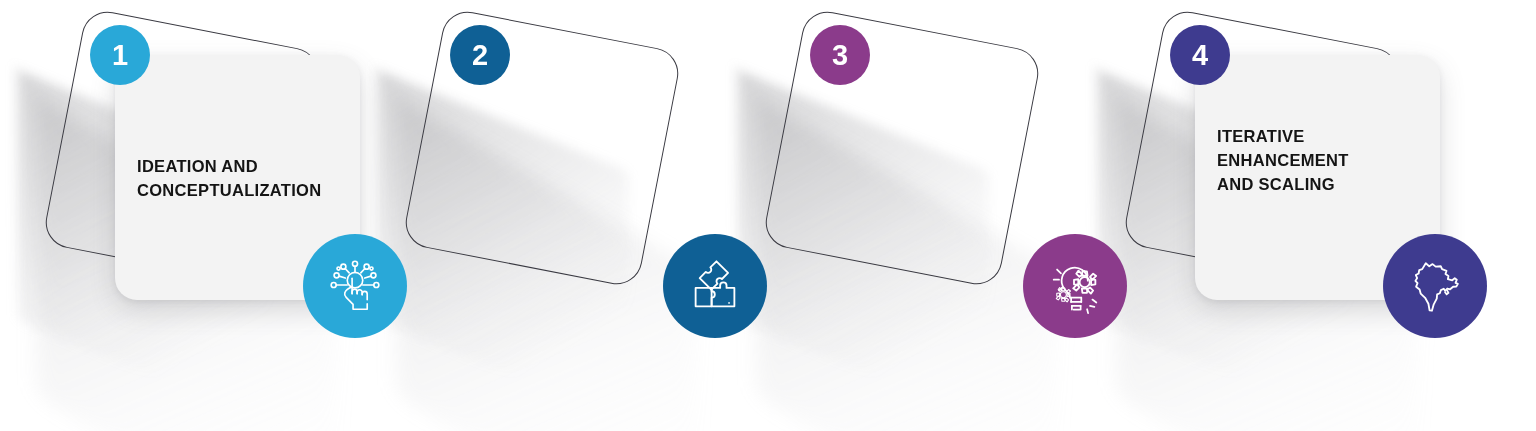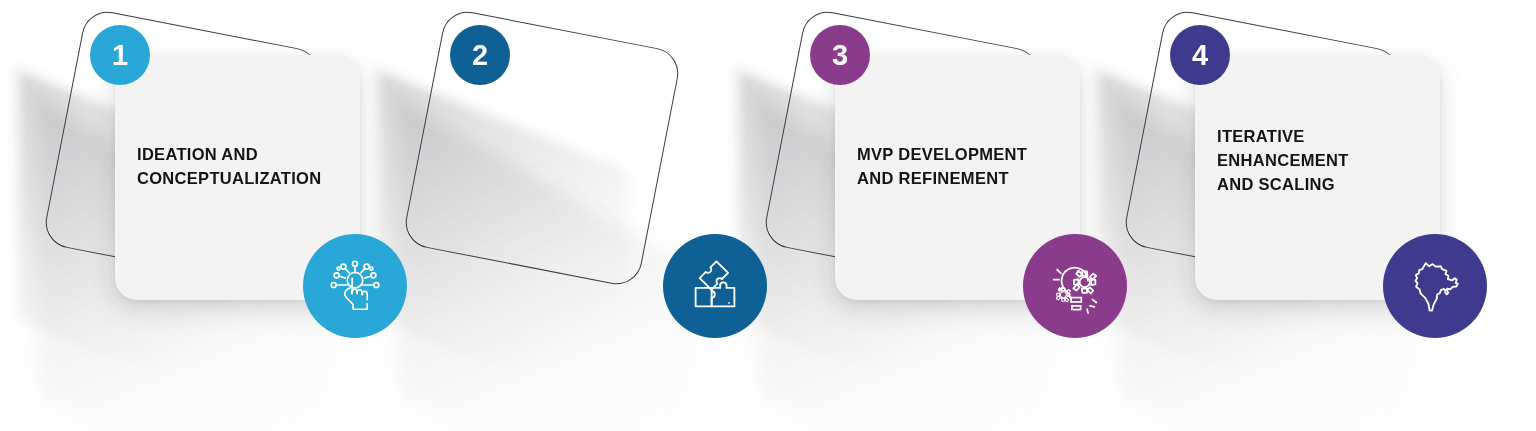--- a/index.html
+++ b/index.html
@@ -74,21 +74,21 @@
     width: 245px;
     height: 245px;
     background: #f3f3f3;
     border-radius: 22px;
     box-shadow: 0 10px 26px rgba(90,90,95,0.20), 0 2px 6px rgba(90,90,95,0.10);
   }
 
   .card-title {
     position: absolute;
     left: 22px;
-    top: 88px;
+    top: 100px;
     width: 215px;
     font-size: 16.5px;
     font-weight: bold;
     line-height: 1.45;
     letter-spacing: 0.3px;
     color: #141414;
     text-transform: uppercase;
     white-space: pre-line;
   }
   .step.tall .card-title { top: 70px; }
@@ -188,24 +188,20 @@
         <path d="M28.5 34 h8.8 v-2.4 a3.3 3.3 0 1 1 6.6 0 V34 H52 v19 H28.5 Z"></path>
         <circle cx="46.5" cy="49.5" r="0.9" fill="#ffffff" stroke="none"></circle>
       </svg>
     </div>
   </div>
 
   <div class="step" style="left:720px;">
     <div class="long-shadow b"></div>
     <div class="long-shadow"></div>
     <div class="outline-square"></div>
-    <div class="card">
-      <div class="card-title">MVP DEVELOPMENT
-AND REFINEMENT</div>
-    </div>
     <div class="badge" style="background:#8b3b8b;">
       <span>3</span>
     </div>
     <div class="icon-circle" style="background:#8b3b8b;">
       <svg viewBox="0 0 64 64" fill="none" stroke="#ffffff" stroke-width="1.8" stroke-linecap="round" stroke-linejoin="round" aria-hidden="true">
         <path d="M27 44 c-1 -4 -3.6 -6.2 -6 -9.2 a13.5 13.5 0 1 1 24.2 -8.3"></path>
         <path d="M27 44 h11.5"></path>
         <path d="M28 48.5 h10.5 M28.8 52.5 h9 M30.5 56.3 h6"></path>
         <path d="M28 44 v4.5 M38.5 44 v4.5 M28.8 52.5 v3.8 M37.8 52.5 v3.8"></path>
         <path d="M13.5 15 L17.5 19 M10 25.5 h5.5 M15.5 36.5 L19.5 33"></path>

